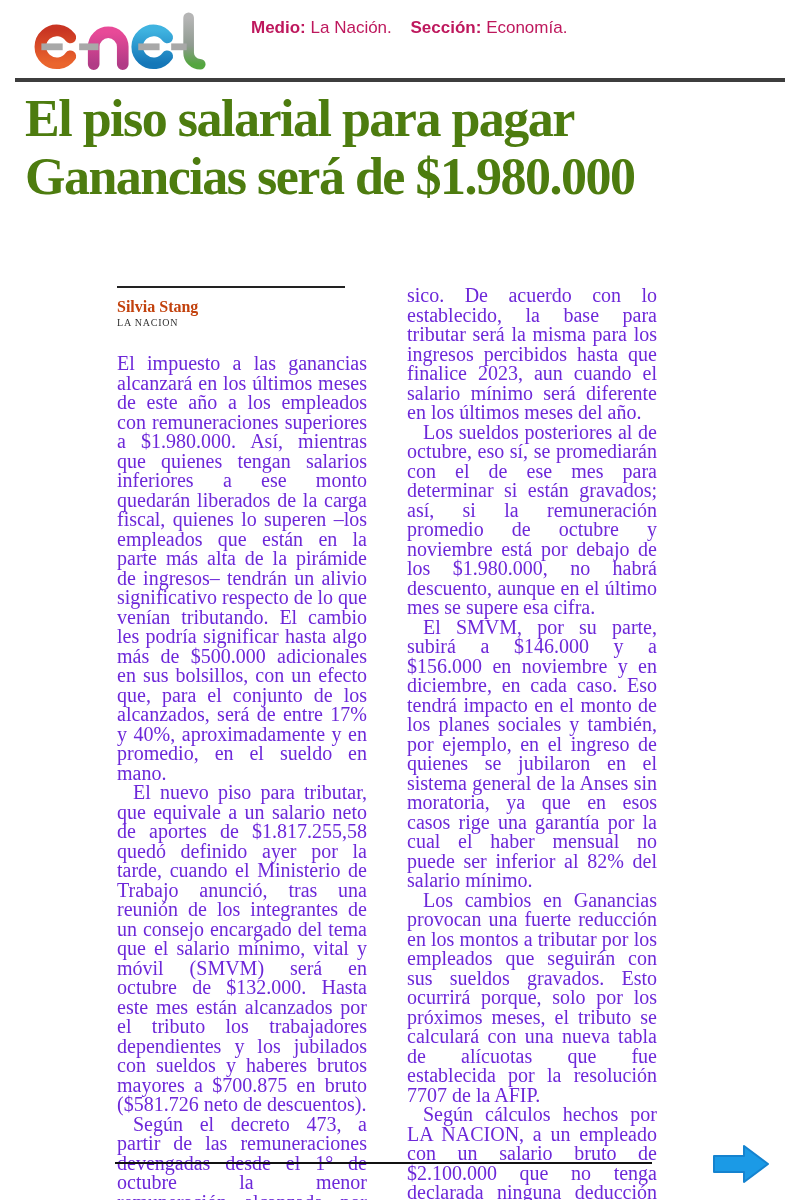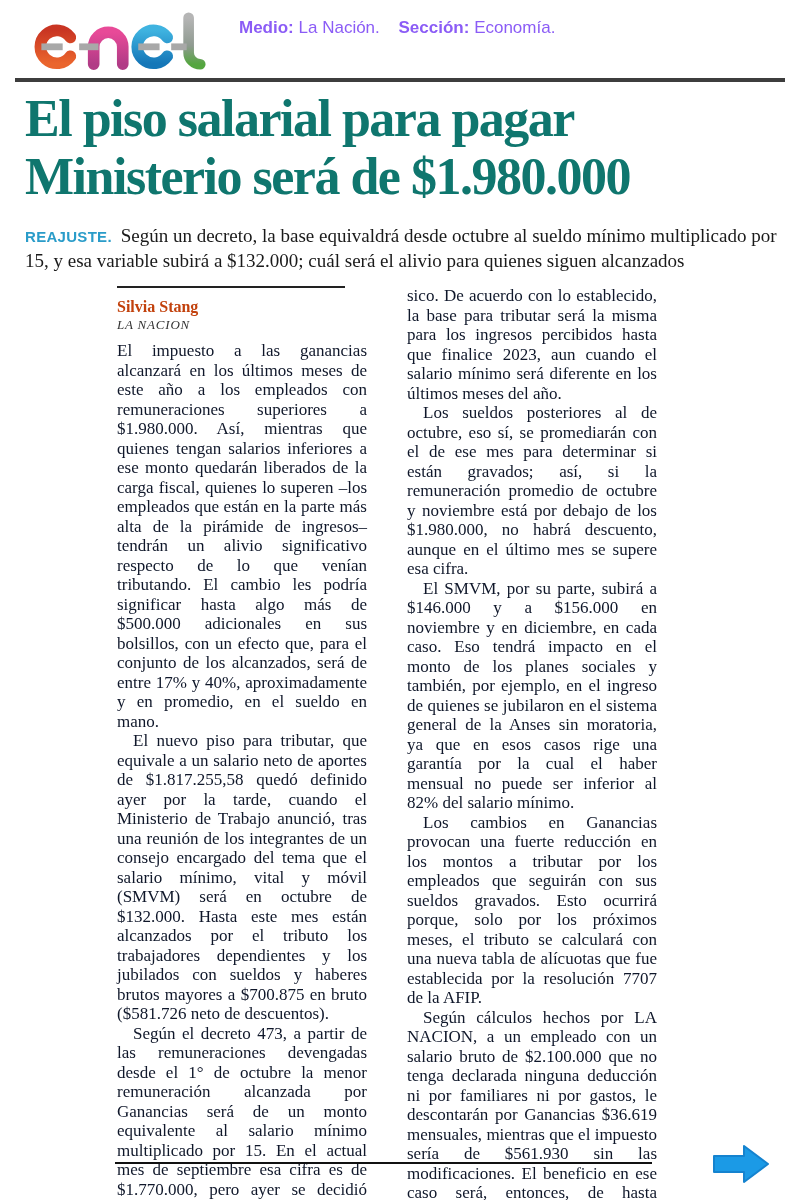--- a/index.html
+++ b/index.html
@@ -13,36 +13,36 @@
     font-family:"Liberation Serif", serif;
     color:#191919;
   }
   
   .header {
     position:absolute; top:8px; left:15px; right:15px;
     display:flex; align-items:flex-start;
   }
   .logo { width:200px; height:62px; margin-top:2px; }
   .meta {
-    margin-left:24px; margin-top:6px;
+    margin-left:36px; margin-top:6px;
     font-family:"Liberation Sans", sans-serif;
-    font-size:17px; line-height:28px; color:#8b5cf6;
+    font-size:17px; line-height:28px; color:#be185d;
   }
   .meta-label { font-weight:bold; }
   .meta-value { font-weight:normal; margin-right:14px; }
   .rule-thick {
     position:absolute; top:78px; left:15px; width:770px; height:4px;
     background:#3d3d3d;
   }
   
   .headline {
     position:absolute; top:90px; left:25px; width:760px;
     font-family:"Liberation Serif", serif;
     font-weight:bold; font-size:52px; line-height:58px;
-    letter-spacing:-1.5px; color:#0f766e;
+    letter-spacing:-1.5px; color:#4d7c0f;
   }
   .headline span { display:block; white-space:nowrap; }
   .deck {
     position:absolute; top:224px; left:25px; width:755px;
     font-size:19px; line-height:24px; color:#1a1a1a;
   }
   .kicker {
     font-family:"Liberation Sans", sans-serif;
     font-weight:bold; font-size:15px; letter-spacing:0.3px;
     color:#2a9cc9; margin-right:4px;
@@ -53,26 +53,26 @@
     display:flex; gap:40px;
   }
   .col { width:250px; }
   .byline-rule {
     width:228px; height:0;
     border-top:2px solid #222;
     margin-bottom:10px;
   }
   .byline { font-weight:bold; font-size:16px; color:#c2410c; }
   .byline-org {
-    font-size:13px; letter-spacing:0.8px; color:#333;
-    margin-top:1px; margin-bottom:8px;font-style:italic;
+    font-size:10px; letter-spacing:0.8px; color:#333;
+    margin-top:1px; margin-bottom:26px;
   }
   .body-p {
-    font-size:17px; line-height:19.5px;
-    text-align:justify; color:#0f172a;
+    font-size:20px; line-height:19.5px;
+    text-align:justify; color:#6d28d9;
   }
   .body-p.indent { text-indent:16px;font-family:Liberation Serif, serif; }
   
   .bottom-rule {
     position:absolute; top:1162px; left:115px; width:537px; height:2px;
     background:#111;
   }
   .next-arrow {
     position:absolute; top:1142px; left:712px; width:60px; height:44px;
     cursor:pointer;
@@ -122,27 +122,23 @@
         <span class="meta-label">Sección:</span>
         <span class="meta-value">Economía.</span>
       </div>
     </div>
   </div>
 
   <div class="rule-thick"></div>
 
   <h1 class="headline">
     <span>El piso salarial para pagar</span>
-    <span>Ministerio será de $1.980.000</span>
+    <span>Ganancias será de $1.980.000</span>
   </h1>
 
-  <p class="deck">
-    <span class="kicker">REAJUSTE.</span>
-    <span>Según un decreto, la base equivaldrá desde octubre al sueldo mínimo multiplicado por 15, y esa variable subirá a $132.000; cuál será el alivio para quienes siguen alcanzados</span>
-  </p>
 
   <div class="columns">
     <div class="col">
       <div class="byline-rule"></div>
       <div class="byline">Silvia Stang</div>
       <div class="byline-org">LA NACION</div>
       <p class="body-p">El impuesto a las ganancias alcanzará en los últimos meses de este año a los empleados con remuneraciones superiores a $1.980.000. Así, mientras que quienes tengan salarios inferiores a ese monto quedarán liberados de la carga fiscal, quienes lo superen –los empleados que están en la parte más alta de la pirámide de ingresos– tendrán un alivio significativo respecto de lo que venían tributando. El cambio les podría significar hasta algo más de $500.000 adicionales en sus bolsillos, con un efecto que, para el conjunto de los alcanzados, será de entre 17% y 40%, aproximadamente y en promedio, en el sueldo en mano.</p>
       <p class="body-p indent">El nuevo piso para tributar, que equivale a un salario neto de aportes de $1.817.255,58 quedó definido ayer por la tarde, cuando el Ministerio de Trabajo anunció, tras una reunión de los integrantes de un consejo encargado del tema que el salario mínimo, vital y móvil (SMVM) será en octubre de $132.000. Hasta este mes están alcanzados por el tributo los trabajadores dependientes y los jubilados con sueldos y haberes brutos mayores a $700.875 en bruto ($581.726 neto de descuentos).</p>
       <p class="body-p indent">Según el decreto 473, a partir de las remuneraciones devengadas desde el 1° de octubre la menor remuneración alcanzada por Ganancias será de un monto equivalente al salario mínimo multiplicado por 15. En el actual mes de septiembre esa cifra es de $1.770.000, pero ayer se decidió que para el mes próximo habrá una suba de 12% del sueldo bá-</p>
     </div>

